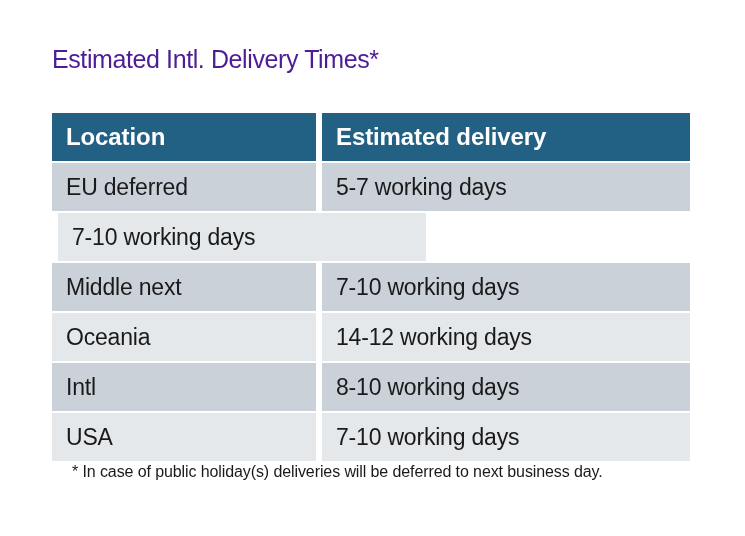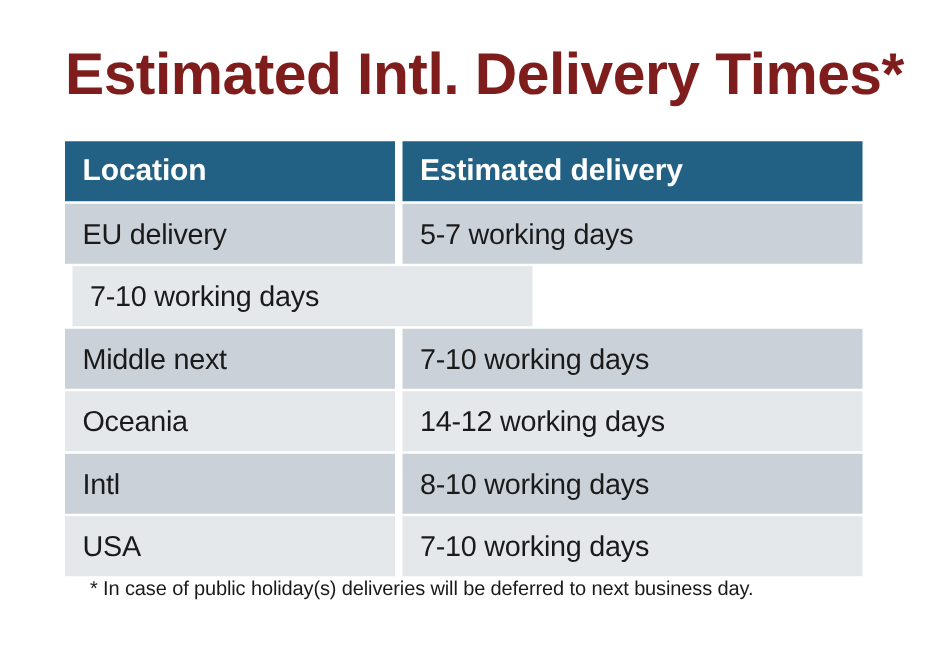--- a/index.html
+++ b/index.html
@@ -23,25 +23,25 @@
     width: 745px;
     height: 536px;
     background: #ffffff;
   }
 
   
   .title {
     position: absolute;
     left: 52px;
     top: 37px;
-    font-size: 47px;
+    font-size: 25px;
     line-height: 44px;
-    font-weight: 700;
+    font-weight: 400;
     letter-spacing: -0.4px;
-    color: #7f1d1d;
+    color: #4c1d95;
     white-space: nowrap;
   }
 
   
   .table {
     position: absolute;
     left: 52px;
     top: 113px;
     width: 711px;
   }
@@ -108,21 +108,21 @@
 
   <div class="table">
 
     <div class="row row-header">
       <div class="cell col-location">Location</div>
       <div class="col-spacer"></div>
       <div class="cell col-delivery">Estimated delivery</div>
     </div>
 
     <div class="row row-body shade-dark">
-      <div class="cell col-location">EU delivery</div>
+      <div class="cell col-location">EU deferred</div>
       <div class="col-spacer"></div>
       <div class="cell col-delivery">5-7 working days</div>
     </div>
 
     <div class="row row-body shade-light">
       <div class="col-spacer"></div>
       <div class="cell col-delivery">7-10 working days</div>
     </div>
 
     <div class="row row-body shade-dark">

